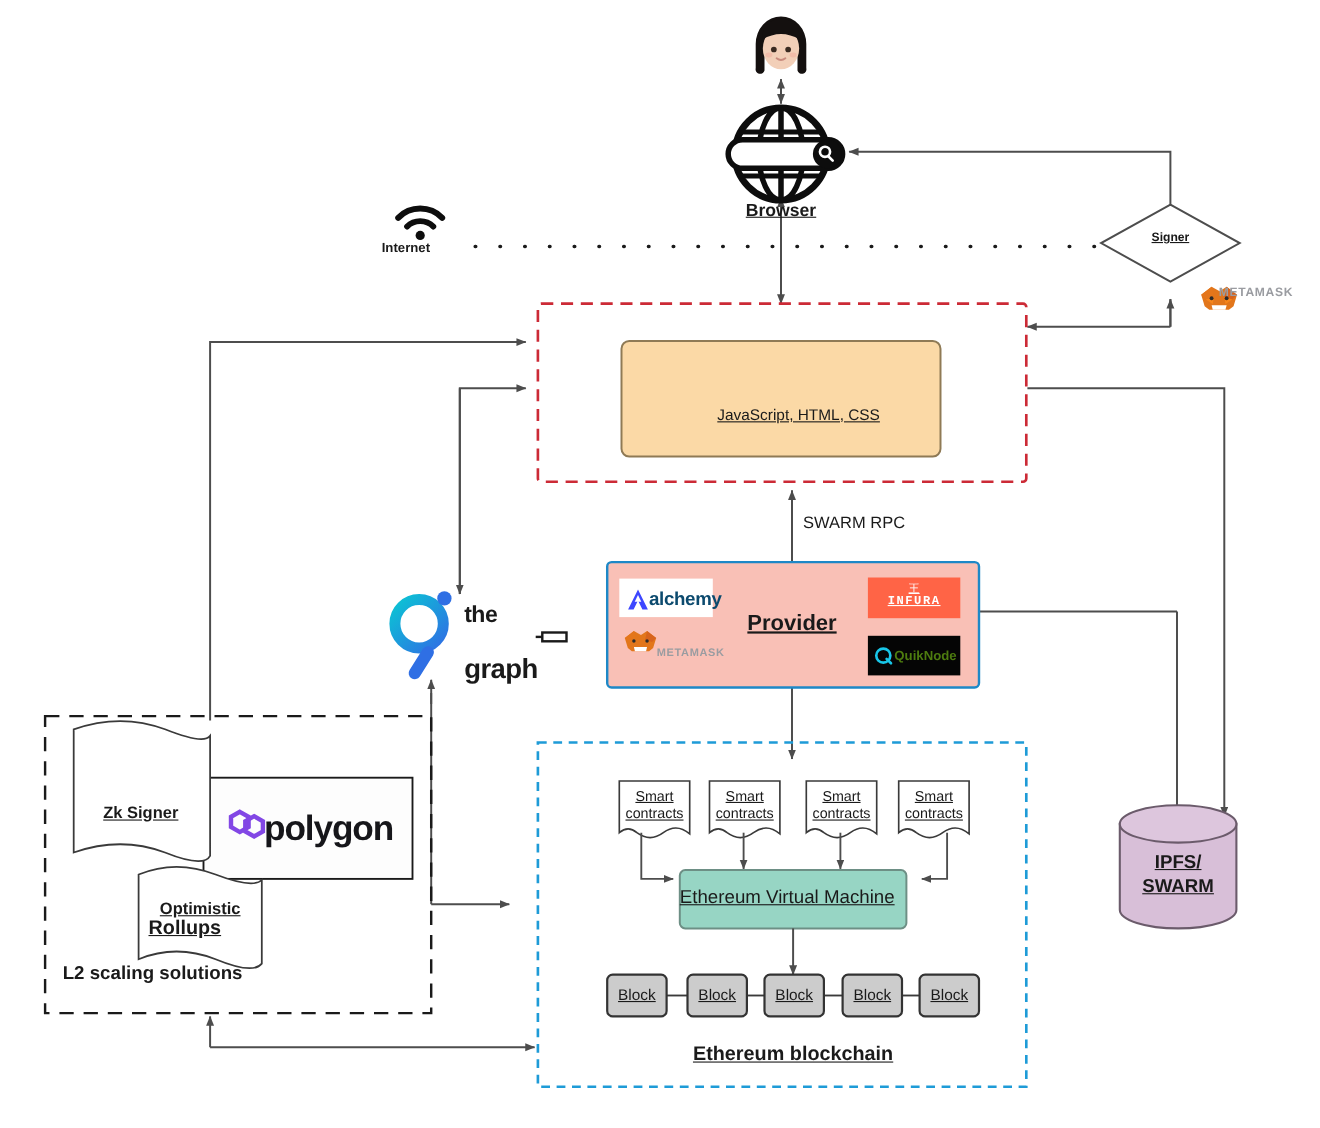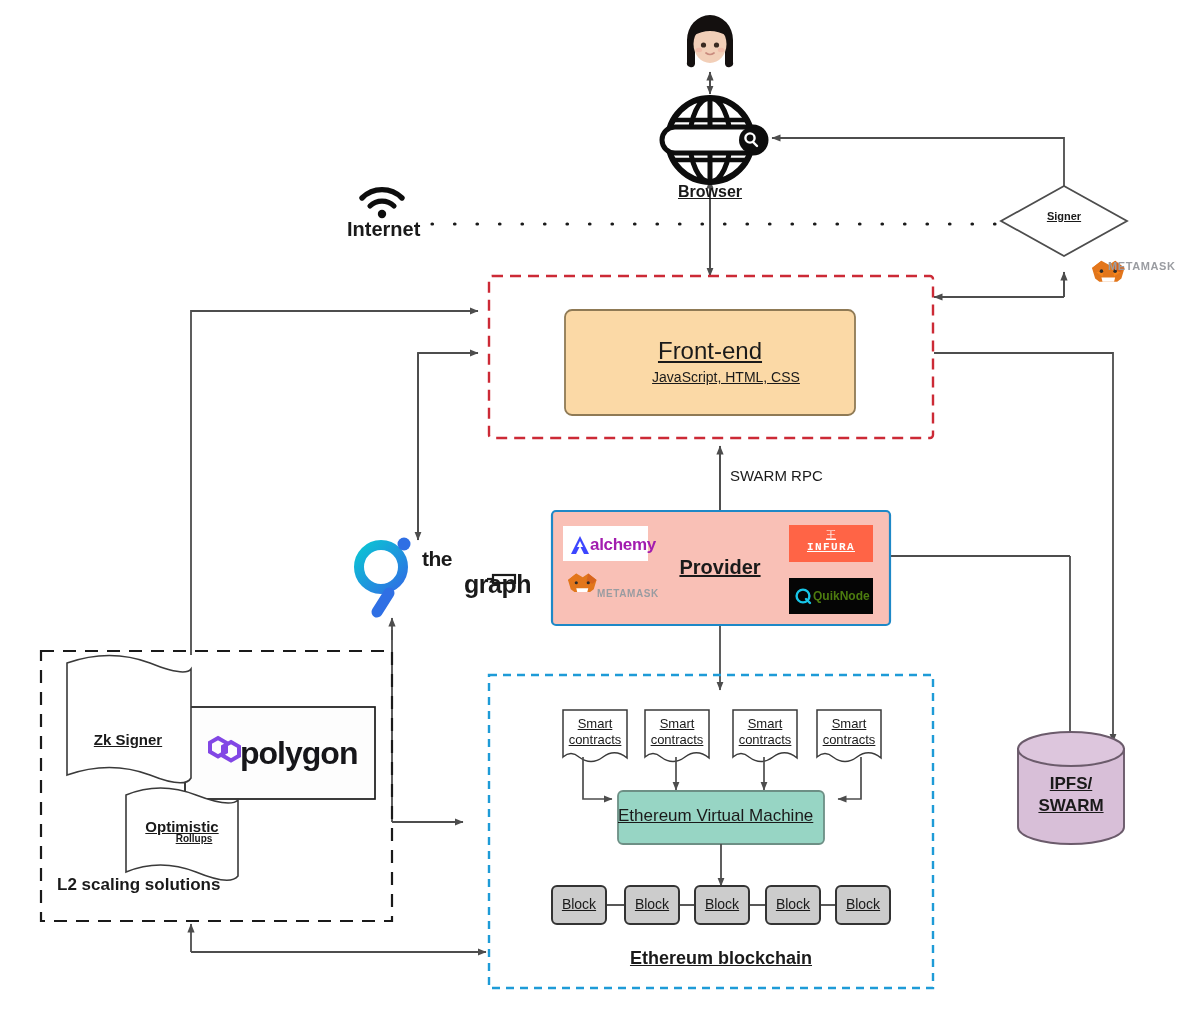--- a/index.html
+++ b/index.html
@@ -197,48 +197,47 @@
     </g>
 
     <g>
       <path d="M1018,749 L1018,827 a53,17 0 0 0 106,0 L1124,749 z" fill="#d8bfd8" stroke="#6b5b6b" stroke-width="1.9"></path>
       <ellipse cx="1071" cy="749" rx="53" ry="17" fill="#ddc6dd" stroke="#6b5b6b" stroke-width="1.9"></ellipse>
     </g>
   </svg>
 
   <div class="lbl bold ctr" style="left:650px;top:183px;width:120px;font-size:16px;">Browser</div>
 
-  <div class="lbl bold" style="left:347px;top:218px;font-size:20px;">Internet</div>
+  <div class="lbl bold" style="left:347px;top:218px;font-size:12px;">Internet</div>
 
   <div class="lbl bold ctr" style="left:1014px;top:210px;width:100px;font-size:11px;">Signer</div>
 
   <div class="lbl" style="left:1108px;top:260px;font-size:11px;font-weight:bold;color:#9a9ca1;letter-spacing:.6px;">METAMASK</div>
 
-  <div class="lbl ctr" style="left:565px;top:337px;width:290px;font-size:24px;">Front-end</div>
   <div class="lbl ctr" style="left:565px;top:369px;width:322px;font-size:14px;">JavaScript, HTML, CSS</div>
 
   <div class="lbl" style="left:730px;top:467px;font-size:15px;">SWARM RPC</div>
 
   <div class="lbl bold ctr" style="left:660px;top:556px;width:120px;font-size:20px;">Provider</div>
 
-  <div class="lbl" style="left:590px;top:535px;font-size:17px;font-weight:bold;color:#a21caf;letter-spacing:-.3px;">alchemy</div>
+  <div class="lbl" style="left:590px;top:535px;font-size:17px;font-weight:bold;color:#0c4a6e;letter-spacing:-.3px;">alchemy</div>
 
   <div class="lbl ctr" style="left:789px;top:541px;width:84px;font-size:11px;font-weight:bold;color:#ffffff;letter-spacing:1.4px;font-family:'Liberation Mono',monospace;">INFURA</div>
   <div class="lbl ctr" style="left:789px;top:528px;width:84px;font-size:10px;color:#ffffff;">王</div>
 
   <div class="lbl" style="left:597px;top:588px;font-size:10px;font-weight:bold;color:#9a9ca1;letter-spacing:.6px;">METAMASK</div>
 
   <div class="lbl" style="left:813px;top:589px;font-size:12px;font-weight:bold;color:#4d7c0f;">QuikNode</div>
 
   <div class="lbl bold" style="left:422px;top:548px;font-size:21px;line-height:21px;letter-spacing:-.5px;">the</div>
-  <div class="lbl bold" style="left:422px;top:572px;font-size:25px;line-height:25px;letter-spacing:-.5px;margin-left:42px;">graph</div>
+  <div class="lbl bold" style="left:422px;top:596px;font-size:25px;line-height:25px;letter-spacing:-.5px;">graph</div>
 
   <div class="lbl bold ctr" style="left:78px;top:731px;width:100px;font-size:15px;">Zk Signer</div>
   <div class="lbl bold ctr" style="left:132px;top:818px;width:100px;font-size:15px;text-align:center;">Optimistic</div>
-  <div class="lbl bold ctr" style="left:144px;top:833px;width:100px;font-size:10px;">Rollups</div>
+  <div class="lbl bold ctr" style="left:118px;top:833px;width:100px;font-size:18px;">Rollups</div>
   <div class="lbl bold" style="left:57px;top:875px;font-size:17px;">L2 scaling solutions</div>
   <div class="lbl" style="left:240px;top:735px;font-size:32px;font-weight:bold;letter-spacing:-1px;color:#16161a;">polygon</div>
 
   <div class="lbl ctr" style="left:563px;top:716px;width:64px;font-size:13px;">Smart</div>
   <div class="lbl ctr" style="left:560px;top:732px;width:70px;font-size:13px;">contracts</div>
   <div class="lbl ctr" style="left:645px;top:716px;width:64px;font-size:13px;">Smart</div>
   <div class="lbl ctr" style="left:642px;top:732px;width:70px;font-size:13px;">contracts</div>
   <div class="lbl ctr" style="left:733px;top:716px;width:64px;font-size:13px;">Smart</div>
   <div class="lbl ctr" style="left:730px;top:732px;width:70px;font-size:13px;">contracts</div>
   <div class="lbl ctr" style="left:817px;top:716px;width:64px;font-size:13px;">Smart</div>

